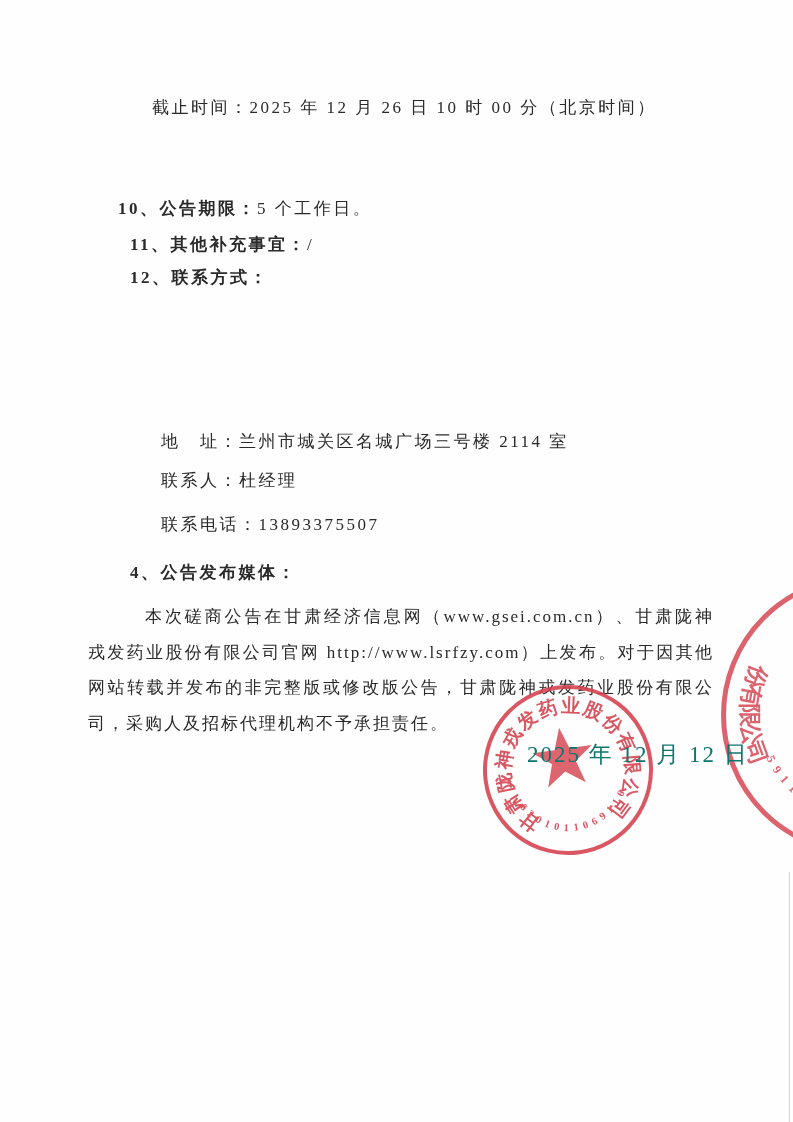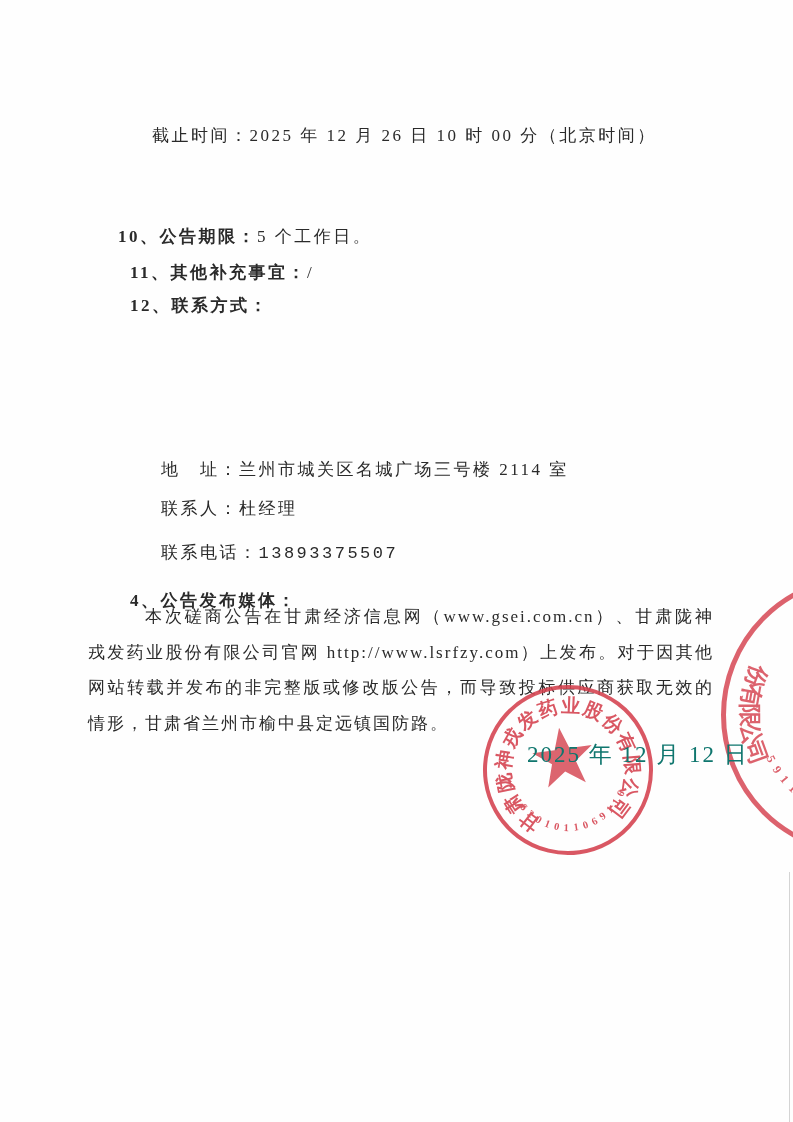--- a/index.html
+++ b/index.html
@@ -6,21 +6,21 @@
   .page{
     position:relative;
     width:793px;height:1122px;
     background:#fefefe;
     overflow:hidden;
     font-family:"Liberation Serif","DejaVu Serif",serif;
     color:#2a2a2a;
     margin:0 auto;
     box-shadow:0 0 4px rgba(0,0,0,.15);
   }
-  .line{position:absolute;font-size:17px;letter-spacing:2.5px;white-space:nowrap;margin-top:28px;}
+  .line{position:absolute;font-size:17px;letter-spacing:2.5px;white-space:nowrap;}
   .wrapblock{position:absolute;font-size:17px;letter-spacing:2.5px;line-height:33px;text-align:justify;}
   .item-label{font-weight:bold;}
   .para{
     position:absolute;left:88px;top:599px;width:626px;
     font-size:17px;letter-spacing:2px;line-height:35.5px;
     text-indent:57px;text-align:justify;z-index:1;
   }
   .doc-date{
     position:absolute;left:527px;top:739px;
     font-size:23px;letter-spacing:2px;color:#0f766e;
@@ -90,29 +90,29 @@
   <div class="line" style="left:130px;top:266px;">
     <span class="item-label">12、</span><span class="item-label">联系方式：</span>
   </div>
 
   <div class="line" style="left:161px;top:430px;">
     <span>地　址：</span><span>兰州市城关区名城广场三号楼 2114 室</span>
   </div>
   <div class="line" style="left:161px;top:469px;">
     <span>联系人：</span><span>杜经理</span>
   </div>
-  <div class="line" style="left:161px;top:513px;font-family:Liberation Mono, monospace;">
+  <div class="line" style="left:161px;top:513px;">
     <span>联系电话：</span><span>13893375507</span>
   </div>
 
   <div class="line" style="left:130px;top:561px;">
     <span class="item-label">4、</span><span class="item-label">公告发布媒体：</span>
   </div>
 
-  <div class="para">本次磋商公告在甘肃经济信息网（www.gsei.com.cn）、甘肃陇神戎发药业股份有限公司官网 http://www.lsrfzy.com）上发布。对于因其他网站转载并发布的非完整版或修改版公告，而导致投标供应商获取无效的情形，甘肃省兰州市榆中县定远镇国防路。</div>
+  <div class="para">本次磋商公告在甘肃经济信息网（www.gsei.com.cn）、甘肃陇神戎发药业股份有限公司官网 http://www.lsrfzy.com）上发布。对于因其他网站转载并发布的非完整版或修改版公告，甘肃陇神戎发药业股份有限公司，采购人及招标代理机构不予承担责任。</div>
 
   <div class="doc-date">2025 年 12 月 12 日</div>
 
   <div class="seal" id="main-seal">
     <div class="seal-ring"></div>
     <svg class="seal-star" width="62" height="60" viewBox="0 0 62 60">
       <polygon points="31,0 38.5,21.5 61,21.5 43,35 50,57.5 31,44 12,57.5 19,35 1,21.5 23.5,21.5" fill="#d5414e" opacity="0.92"></polygon>
     </svg>
   <span class="seal-char" style="transform: rotate(-135deg) translateY(-64px);">甘</span>
       <span class="seal-char" style="transform: rotate(-114.231deg) translateY(-64px);">肃</span>

